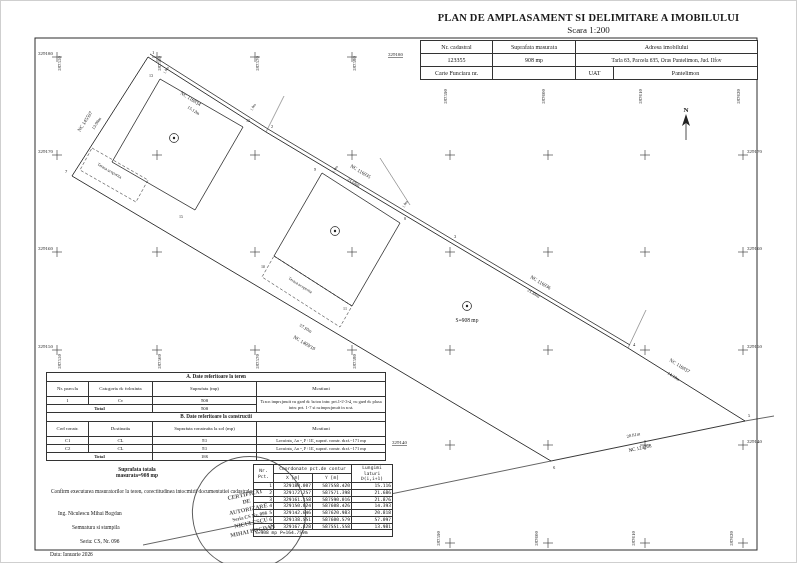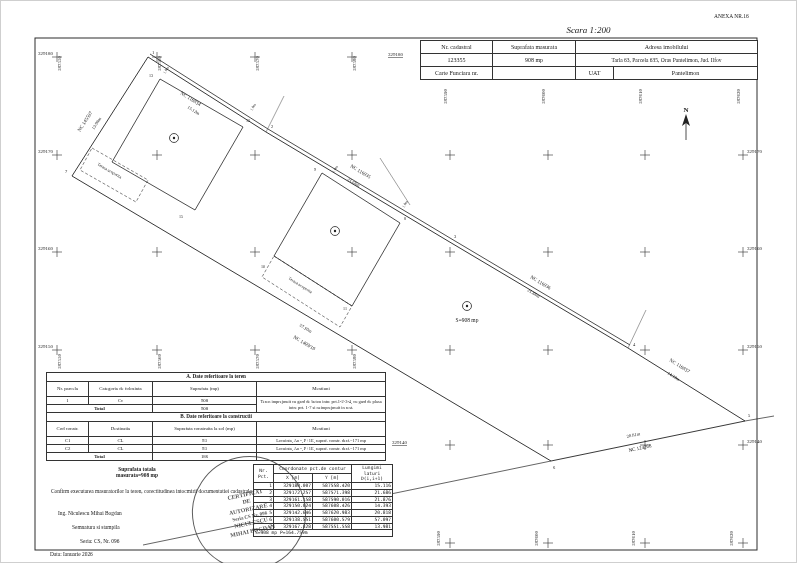--- a/index.html
+++ b/index.html
@@ -1,21 +1,21 @@
 <!DOCTYPE html>
 <html><head>
 <meta charset="utf-8">
 <style>
   html,body{margin:0;padding:0;background:#e8e8e8;}
   .page{position:relative;width:797px;height:563px;background:#fff;overflow:hidden;
         font-family:"Liberation Serif",serif;color:#1a1a1a;box-shadow:0 0 0 1px #cfcfcf inset;}
   .abs{position:absolute;}
   svg text{font-family:"Liberation Serif",serif;fill:#1a1a1a;}
   .title{font-weight:bold;font-size:10.5px;text-align:center;letter-spacing:.2px;}
-  .subtitle{font-size:9px;text-align:center;font-style:italic;}
+  .subtitle{font-size:9px;text-align:center;}
   .anexa{font-size:5.5px;}
   table{border-collapse:collapse;}
   .hdrtbl{left:420px;top:40px;width:337px;font-size:6px;background:#fff;position:absolute;table-layout:fixed;}
   .hdrtbl td{border:0.7px solid #333;text-align:center;padding:1px 2px;height:10px;overflow:hidden;white-space:nowrap;}
   .abtbl{left:46px;top:372px;width:339px;font-size:4.8px;background:#fff;position:absolute;table-layout:fixed;}
   .abtbl td{border:0.6px solid #333;text-align:center;padding:0 1px;overflow:hidden;line-height:1.15;}
   .abtbl .sec{font-weight:bold;font-size:5.2px;height:8px;}
   .abtbl .hd{height:15px;}
   .abtbl .ment{font-size:4.4px;}
   .coordtbl{left:253px;top:464px;width:139px;font-size:4.6px;font-family:"DejaVu Sans Mono",monospace;background:#fff;position:absolute;table-layout:fixed;}
@@ -133,20 +133,21 @@
     <text x="392" y="444" font-size="5" text-decoration="underline">329140</text>
 
     <g>
       <text x="686" y="112" font-size="7" font-weight="bold" text-anchor="middle">N</text>
       <line x1="686" y1="140" x2="686" y2="118" stroke="#222" stroke-width="0.8"></line>
       <polygon points="686,114 682,126 686,123 690,126" fill="#222"></polygon>
     </g>
   </svg>
 
   <div class="abs anexa" style="left:714px;top:13px;z-index:3">ANEXA NR.16</div>
+  <div class="abs title" style="left:420px;top:12px;width:337px;z-index:3;background:#fff">PLAN DE AMPLASAMENT SI DELIMITARE A IMOBILULUI</div>
   <div class="abs subtitle" style="left:420px;top:25px;width:337px;z-index:3;background:#fff">Scara 1:200</div>
 
   <table class="hdrtbl" style="z-index:3">
     <colgroup>
         <col style="width:72px">
         <col style="width:83px">
         <col style="width:38px">
         <col style="width:144px">
       </colgroup>
     <tbody>

